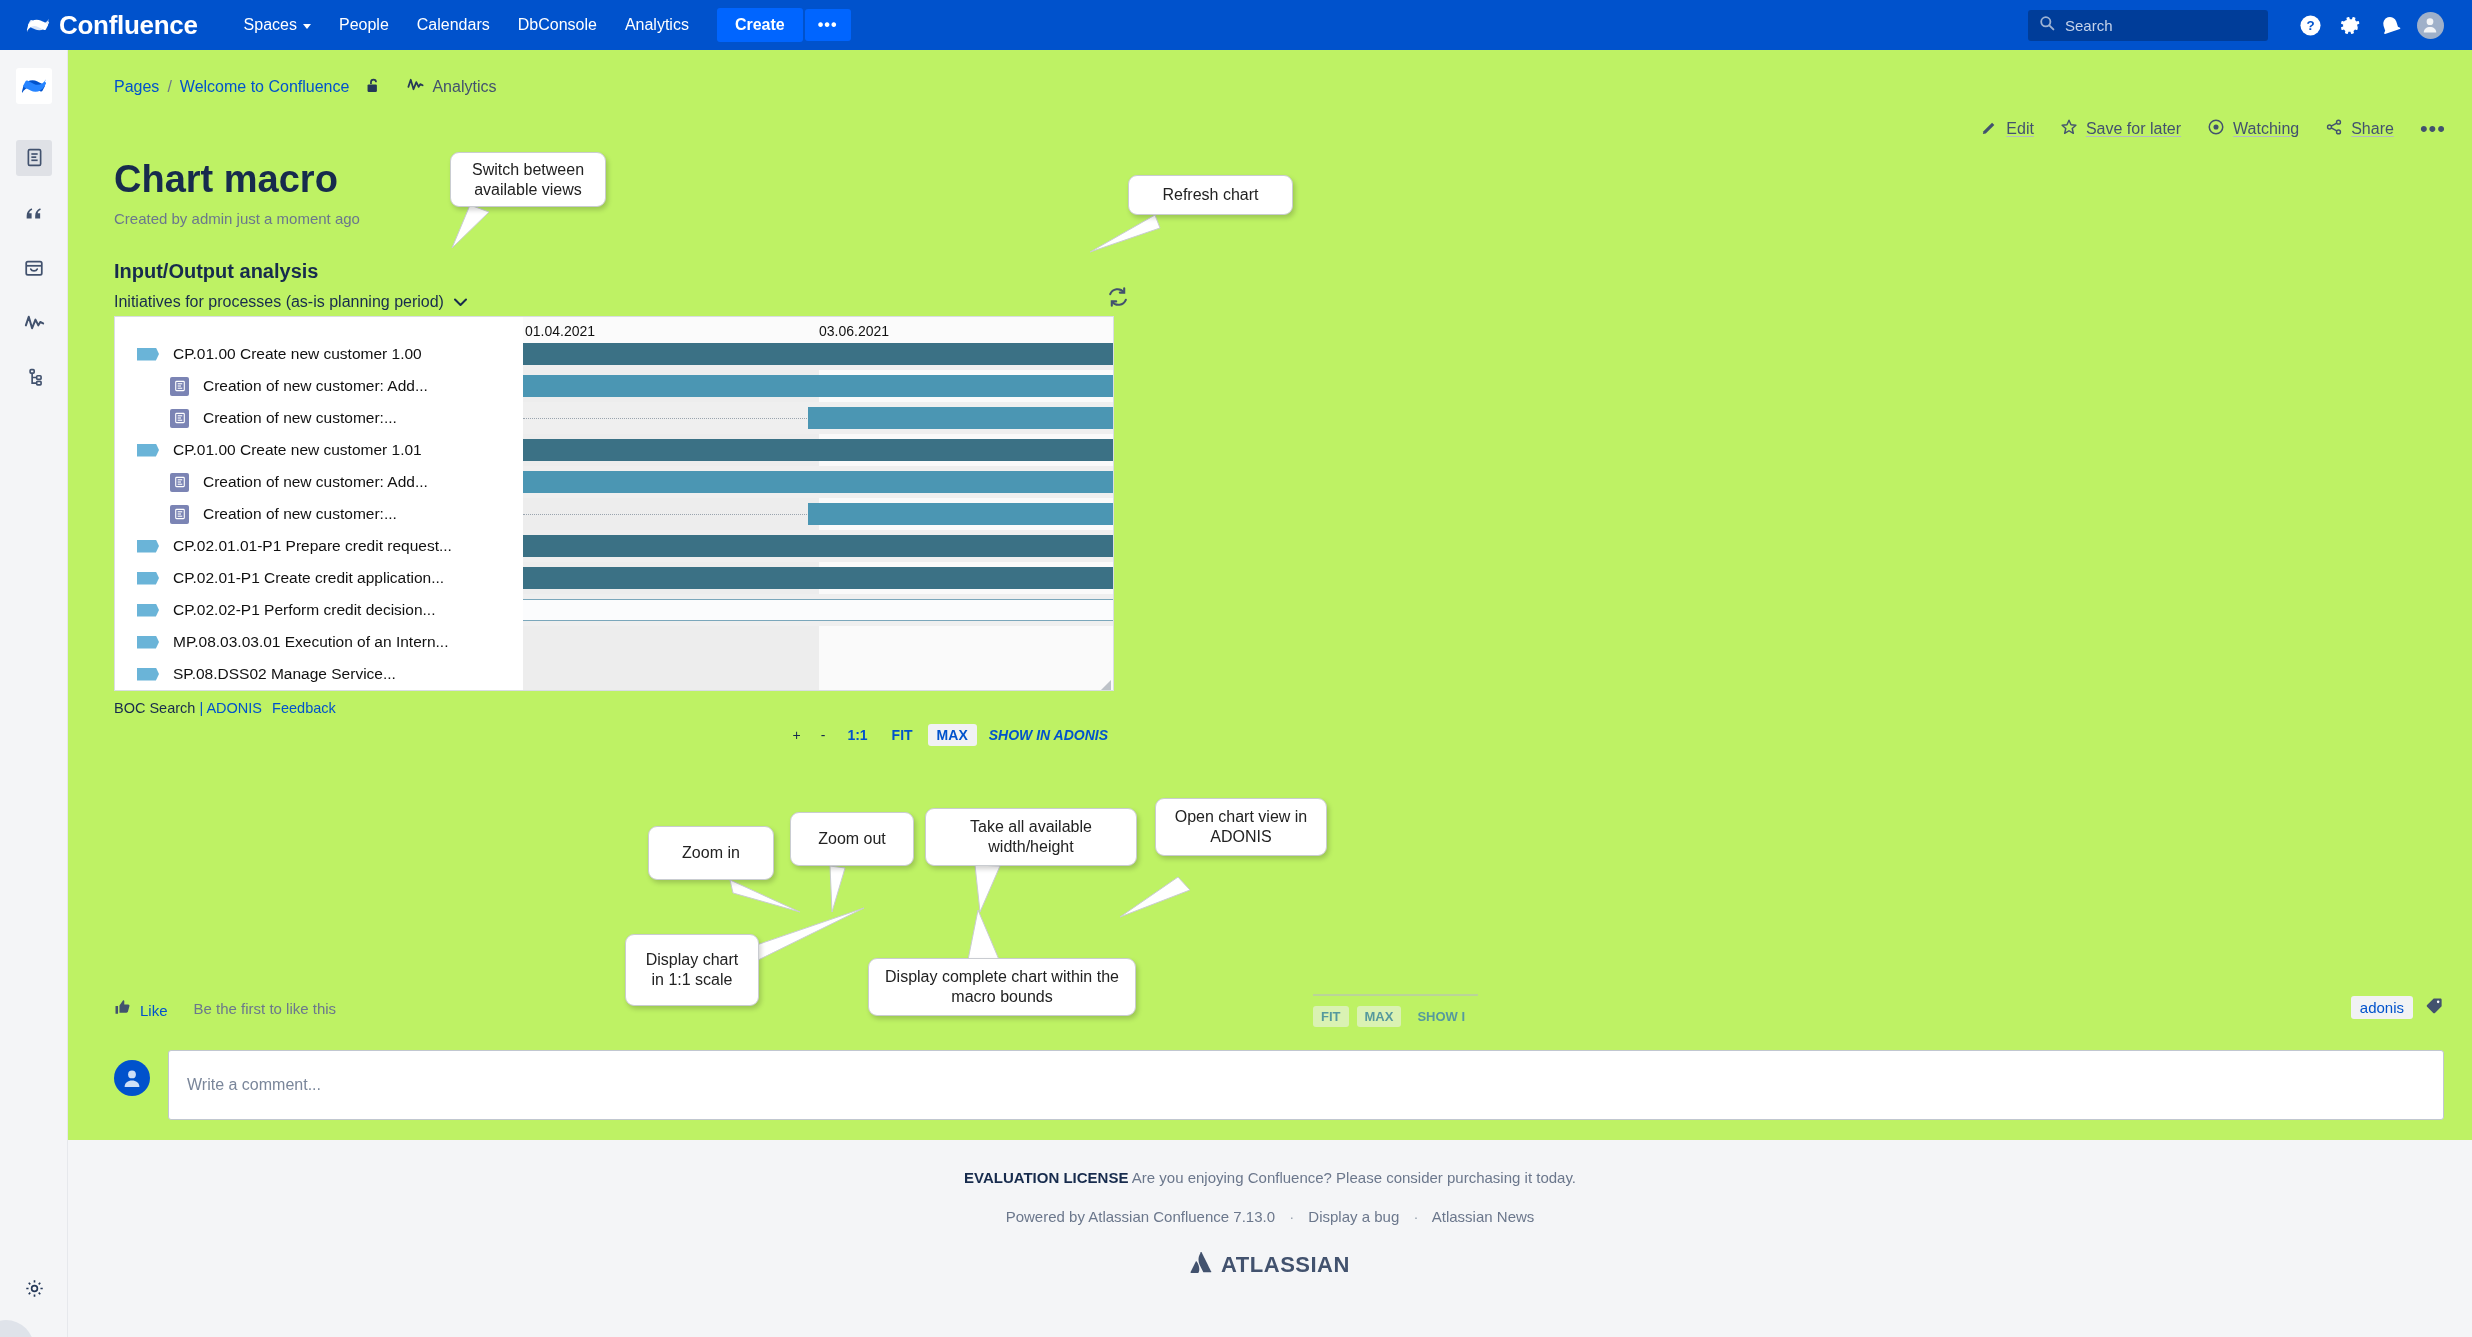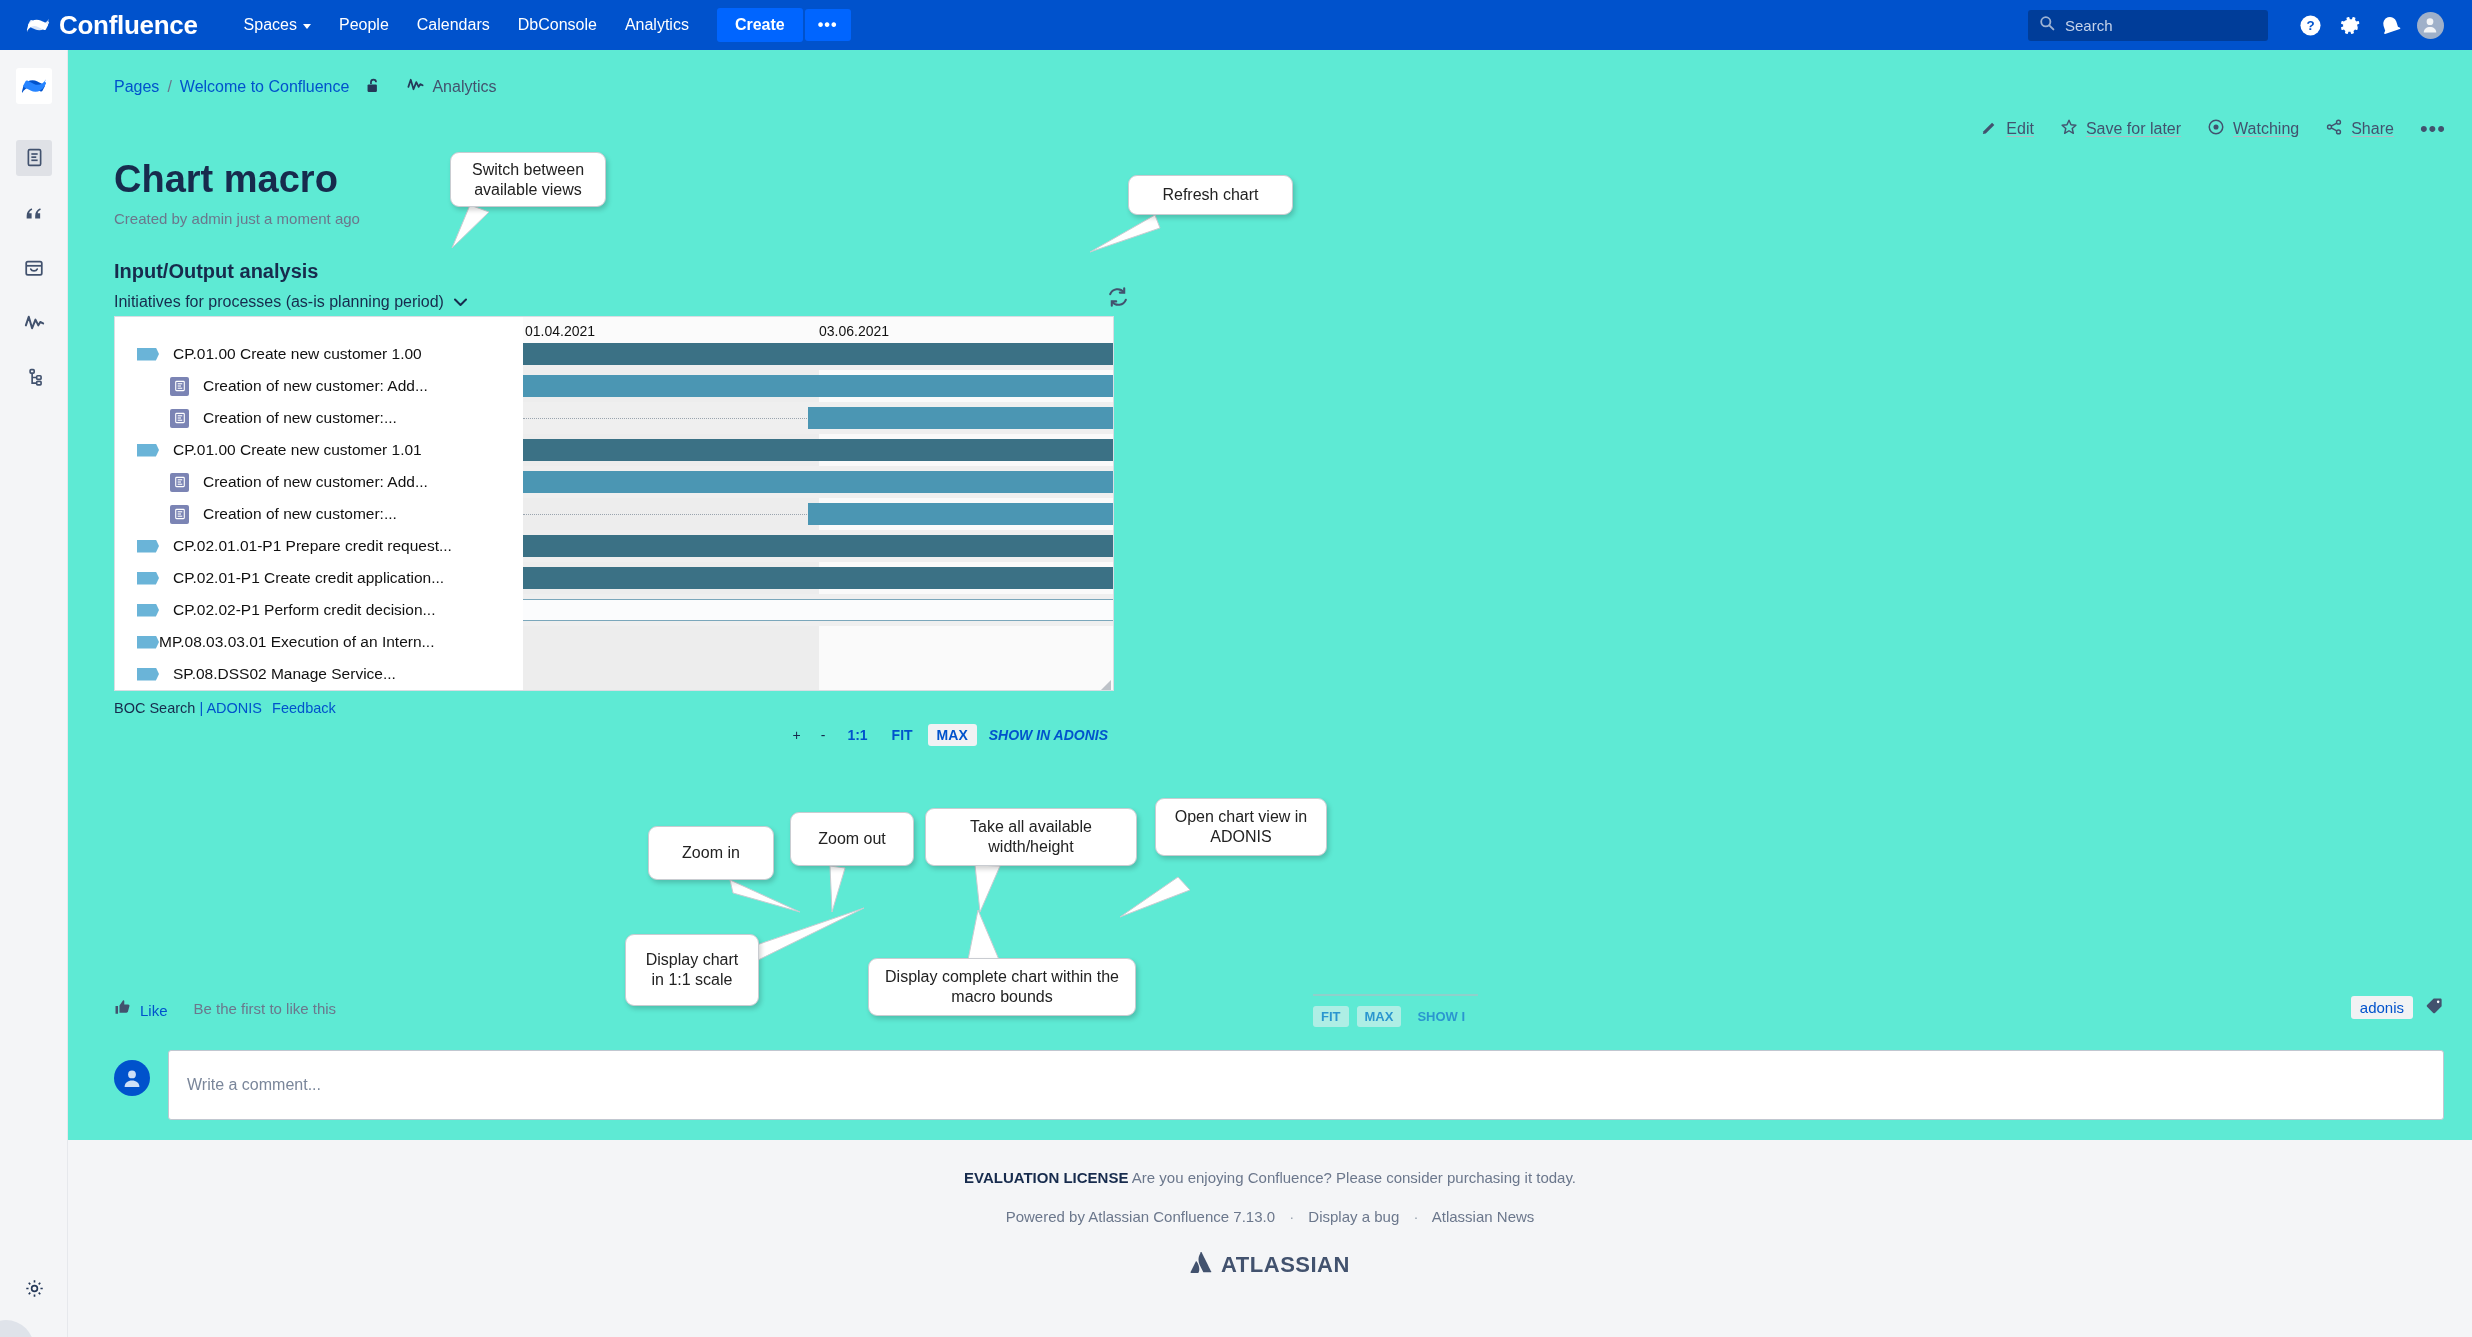--- a/index.html
+++ b/index.html
@@ -57,21 +57,21 @@
   .rail-expand { position:absolute; left:-22px; top:1270px; width:68px; height:56px; }
   .rail-expand .halfcircle {
     position:absolute; left:0; top:0; width:56px; height:56px; border-radius:50%;
     background:#dfe3ea; display:flex; align-items:center; justify-content:center;
   }
 
   
   .side-handle { position:absolute; left:69px; top:690px; width:5px; height:22px; background:#c8ccd4; border-radius:3px; }
 
   
-  .content { position:absolute; left:68px; top:50px; width:2404px; height:1287px; background:#5eead4; }
+  .content { position:absolute; left:68px; top:50px; width:2404px; height:1287px; background:#bef264; }
   .breadcrumb-row { position:absolute; left:46px; top:25px; display:flex; align-items:center; gap:8px; font-size:16px; }
   .bc-link { color:#0052CC; }
   .bc-sep { color:#6b778c; }
   .bc-icon { display:flex; align-items:center; margin-left:8px; }
   .analytics-chip { display:flex; align-items:center; gap:7px; margin-left:16px; color:#42526e; font-size:16px; }
 
   .actions { position:absolute; right:26px; top:68px; display:flex; align-items:center; gap:26px; }
   .action { display:flex; align-items:center; gap:8px; color:#42526e; font-size:16px; }
   .action .lbl { text-decoration:underline; text-decoration-color:#b3bac5; text-underline-offset:2px; }
   .action-more { color:#42526e; font-size:22px; letter-spacing:1px; line-height:12px; }
@@ -482,21 +482,21 @@
         <div class="g-row" style="top:245px;">
           <span class="g-ico-proc" style="margin-left:22px;"></span>
           <span class="g-lbl" style="margin-left:14px;">CP.02.01-P1 Create credit application...</span>
         </div>
         <div class="g-row" style="top:277px;">
           <span class="g-ico-proc" style="margin-left:22px;"></span>
           <span class="g-lbl" style="margin-left:14px;">CP.02.02-P1 Perform credit decision...</span>
         </div>
         <div class="g-row" style="top:309px;">
           <span class="g-ico-proc" style="margin-left:22px;"></span>
-          <span class="g-lbl" style="">MP.08.03.03.01 Execution of an Intern...</span>
+          <span class="g-lbl" style="margin-left:14px;">MP.08.03.03.01 Execution of an Intern...</span>
         </div>
         <div class="g-row" style="top:341px;">
           <span class="g-ico-proc" style="margin-left:22px;"></span>
           <span class="g-lbl" style="margin-left:14px;">SP.08.DSS02 Manage Service...</span>
         </div>
       </div>
     </div>
 
     <style>
       .gantt { height:375px; }

